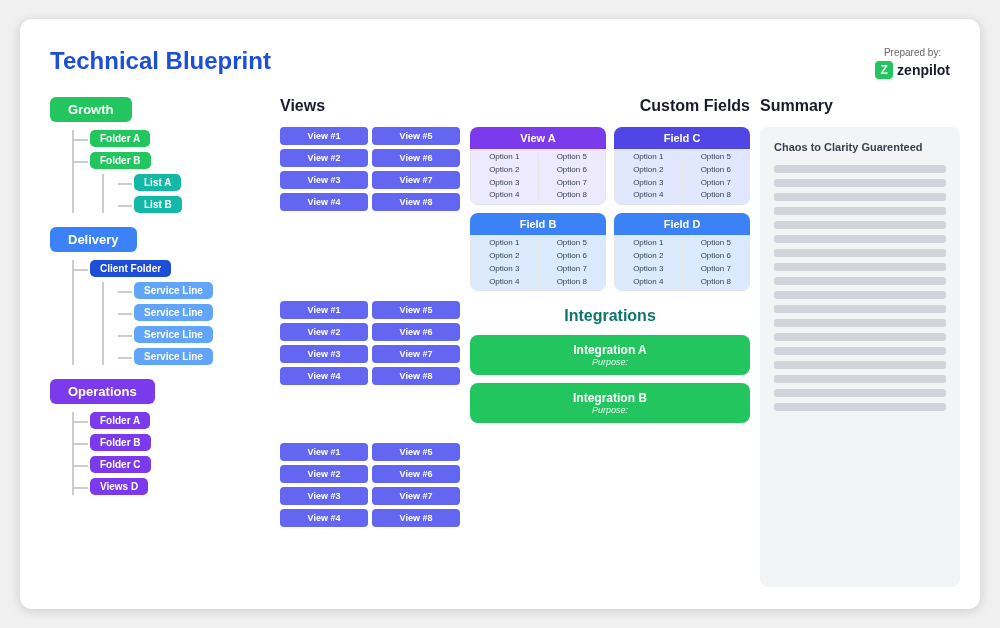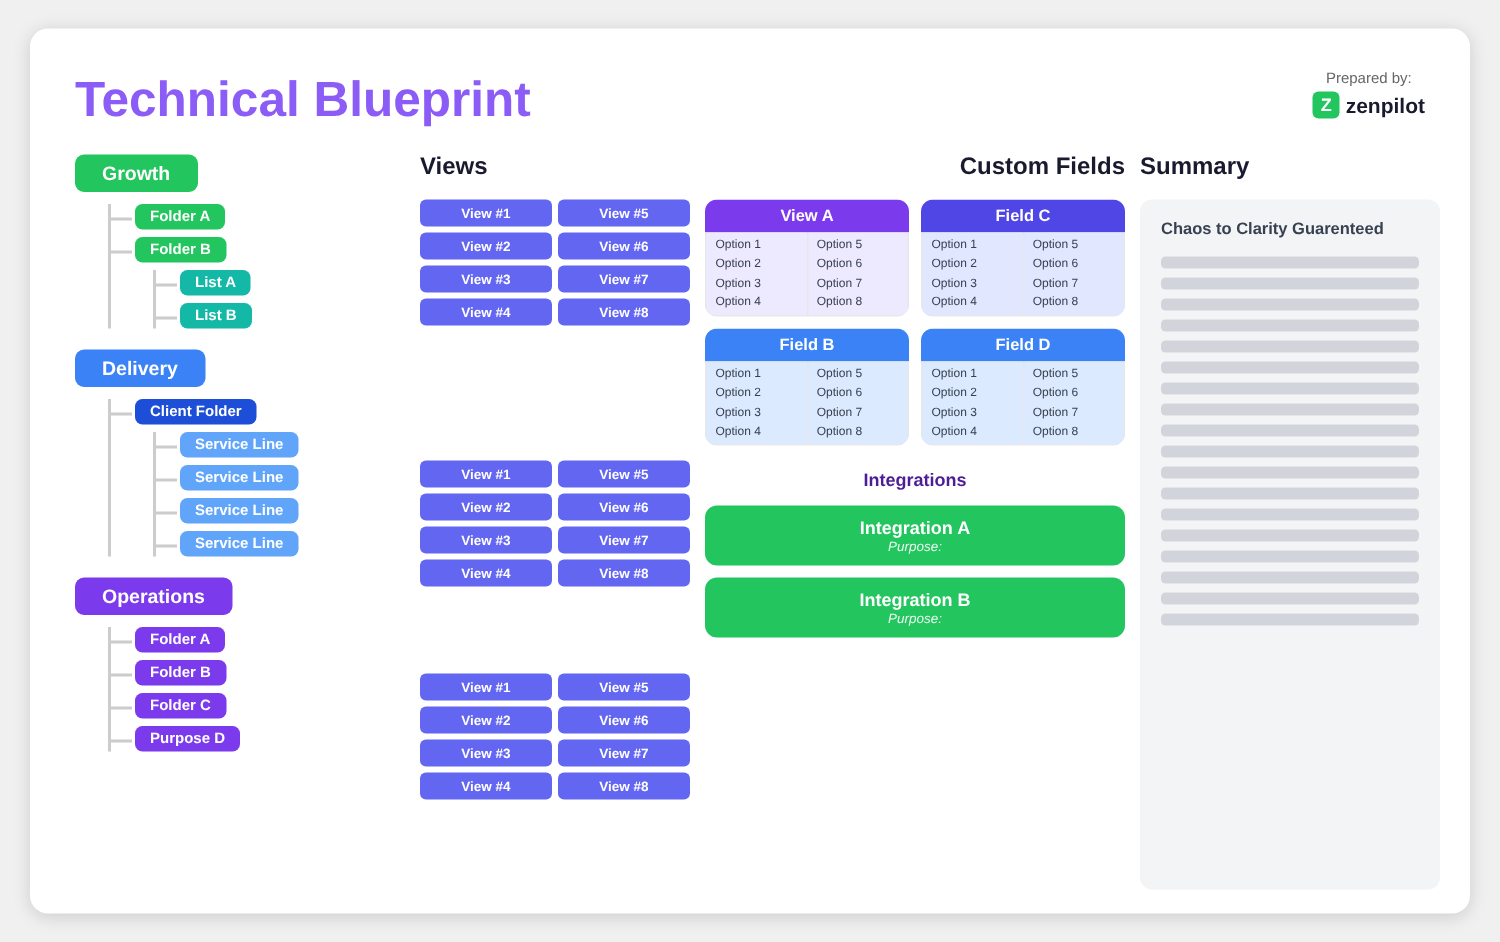--- a/index.html
+++ b/index.html
@@ -20,23 +20,23 @@
       position: relative;
       box-shadow: 0 2px 12px rgba(0,0,0,0.15);
     }
     .page-header {
       display: flex;
       justify-content: space-between;
       align-items: flex-start;
       margin-bottom: 18px;
     }
     .page-title {
-      font-size: 33px;
+      font-size: 24px;
       font-weight: 900;
-      color: #8b5cf6;
+      color: #1d4ed8;
     }
     .prepared-by {
       text-align: center;
       font-size: 10px;
       color: #666;
     }
     .zenpilot-logo {
       display: flex;
       align-items: center;
       gap: 4px;
@@ -117,21 +117,21 @@
       font-weight: 600;
       color: white;
     }
     .tree-item-box.green { background: #22c55e; }
     .tree-item-box.dark-blue { background: #1d4ed8; }
     .tree-item-box.purple { background: #7c3aed; }
     .tree-item-box.light-blue { background: #60a5fa; }
     .tree-item-box.teal { background: #14b8a6; }
 
     .subtree {
-      padding-left: 16px;
+      padding-left: 30px;
       border-left: 2px solid #ccc;
       margin-left: 12px;
     }
 
     
     .views-section {
       margin-bottom: 30px;
     }
     .views-grid {
       display: grid;
@@ -185,32 +185,33 @@
     }
     .field-col {
       background: #ede9fe;
       padding: 2px 6px;
     }
     .field-col.indigo-bg { background: #e0e7ff; }
     .field-option {
       font-size: 8px;
       color: #374151;
       line-height: 1.6;
+      text-align: center;
     }
     .field-card-header.blue2 { background: #3b82f6; }
     .field-col.blue-bg { background: #dbeafe; }
 
     
     .integrations-section {
       margin-top: 10px;
     }
     .integrations-header {
-      font-size: 12px;
+      font-size: 16px;
       font-weight: 800;
-      color: #4c1d95;
+      color: #0f766e;
       margin-bottom: 10px;
       text-align: center;
     }
     .integration-btn {
       display: block;
       width: 100%;
       padding: 8px 10px;
       border-radius: 8px;
       text-align: center;
       margin-bottom: 8px;
@@ -326,21 +327,21 @@
           <div class="tree-item">
             <span class="tree-item-box purple">Folder A</span>
           </div>
           <div class="tree-item">
             <span class="tree-item-box purple">Folder B</span>
           </div>
           <div class="tree-item">
             <span class="tree-item-box purple">Folder C</span>
           </div>
           <div class="tree-item">
-            <span class="tree-item-box purple">Purpose D</span>
+            <span class="tree-item-box purple">Views D</span>
           </div>
         </div>
       </div>
     </div>
 
     <div>
       <div class="col-header">Views</div>
 
       <div class="views-section">
         <div class="views-grid">

